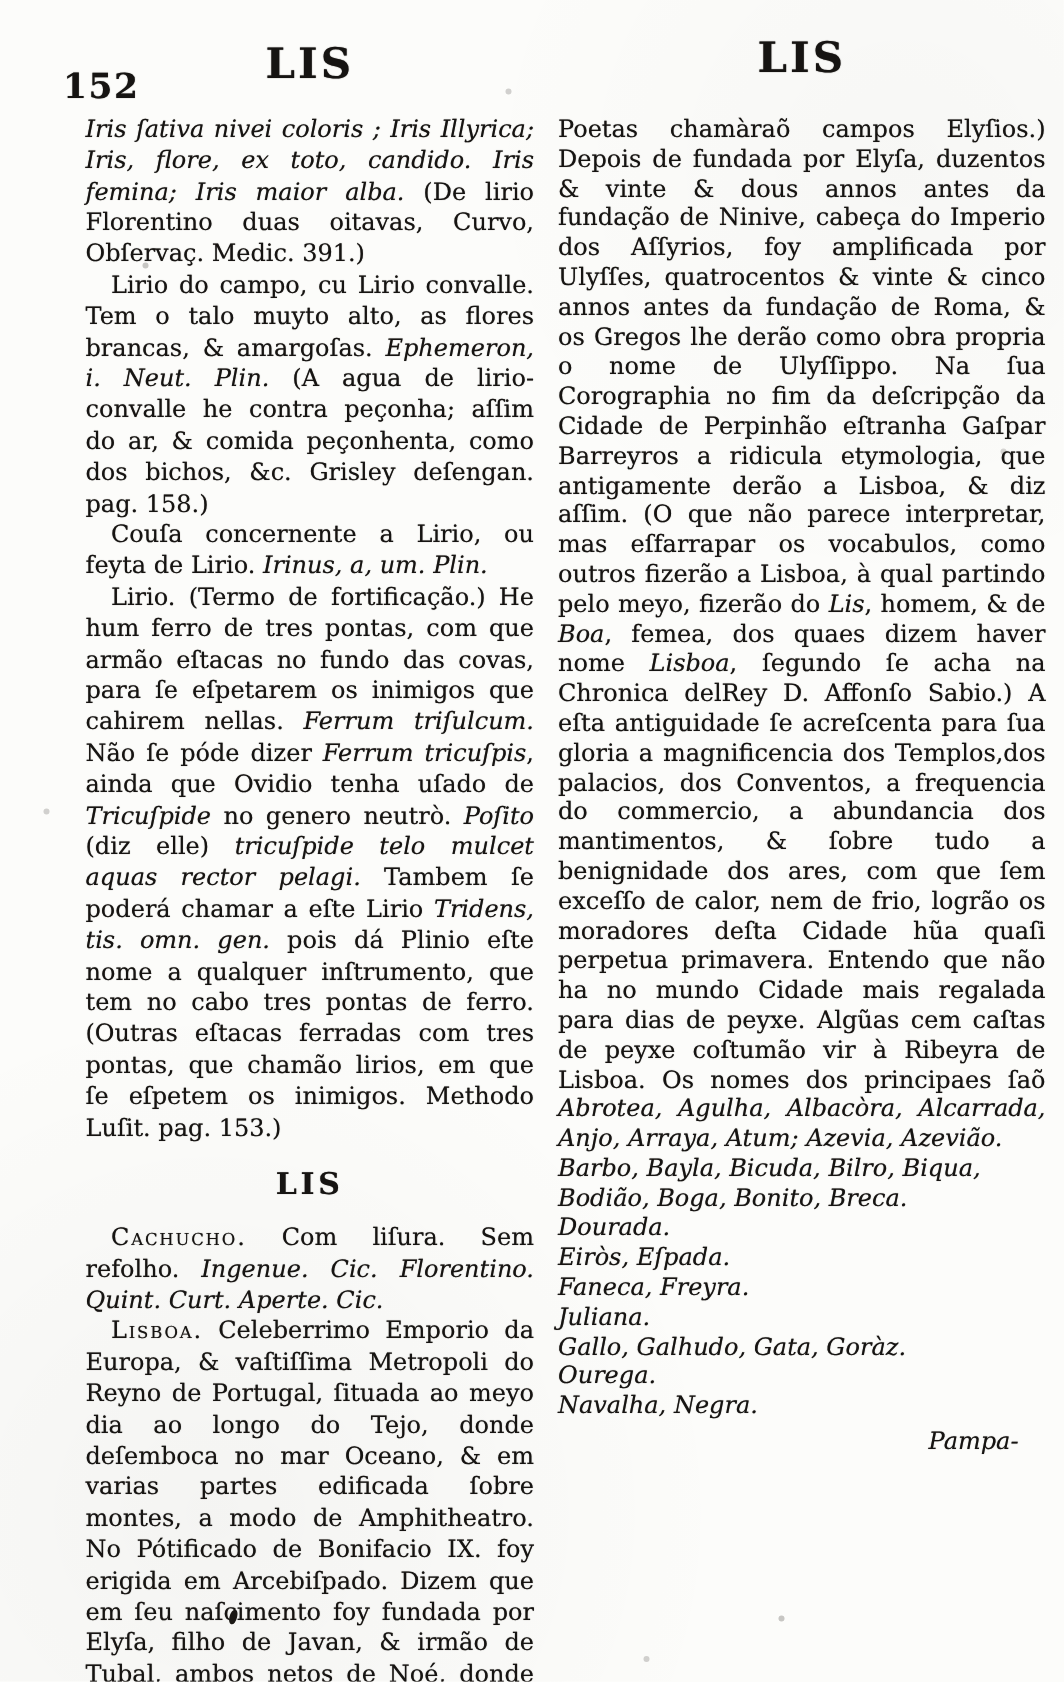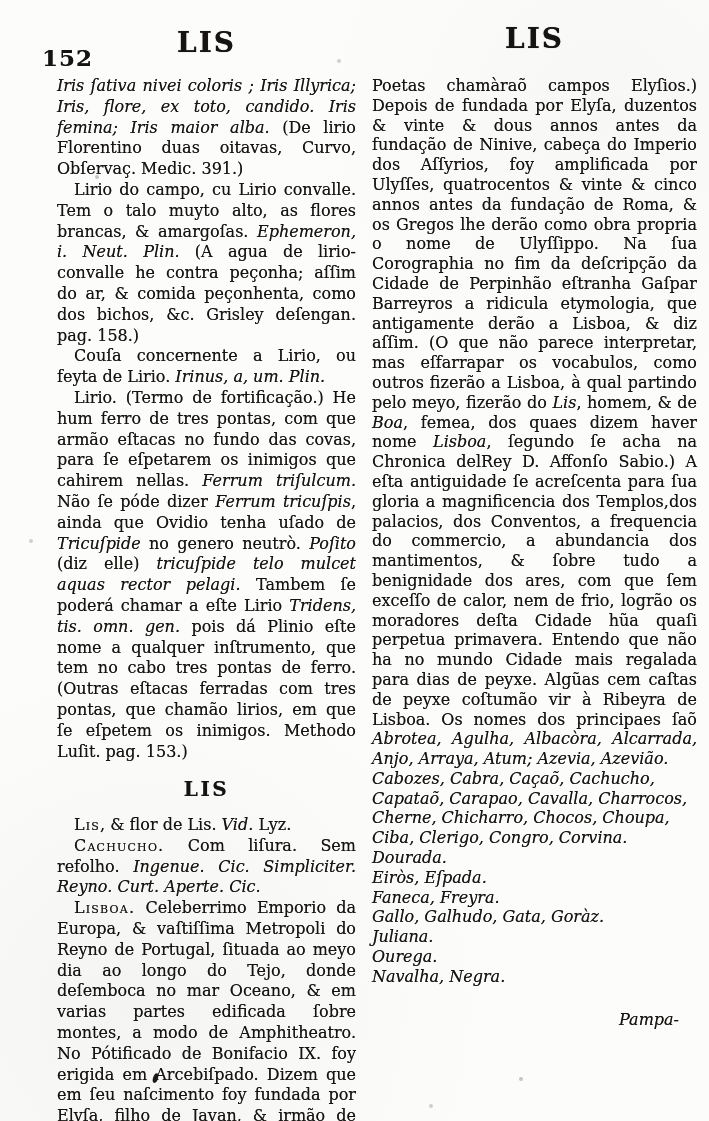--- a/index.html
+++ b/index.html
@@ -54,21 +54,21 @@
     text-align:center;
     font-weight:bold;
     font-size:20px;
     letter-spacing:2.5px;
     margin:17px 0 15px 0;
     font-style:normal;
   }
   .catchword{
     text-align:right;
     font-style:italic;
-    margin-top:23px;
+    margin-top:4px;
     padding-right:18px;
     font-size:16px;
   }
   .ink-mark{
     position:absolute;left:153px;top:1073px;
     width:5px;height:10px;
     background:#1b1815;
     border-radius:60% 40% 55% 45%;
     transform:rotate(12deg);
   }
@@ -94,34 +94,33 @@
 
   <div class="running-head left">LIS</div>
   <div class="running-head right">LIS</div>
 
   <div class="column left">
       <p class="para"><span class="it">Iris ſativa nivei coloris ; Iris Illyrica; Iris, flore, ex toto, candido. Iris femina; Iris maior alba.</span><span> (De lirio Florentino duas oitavas, Curvo, Obſervaç. Medic. 391.)</span></p>
       <p class="para ind"><span>Lirio do campo, cu Lirio convalle. Tem o talo muyto alto, as flores brancas, &amp; amargoſas. </span><span class="it">Ephemeron, i. Neut. Plin.</span><span> (A agua de lirio-convalle he contra peçonha; aſſim do ar, &amp; comida peçonhenta, como dos bichos, &amp;c. Grisley deſengan. pag. 158.)</span></p>
       <p class="para ind"><span>Couſa concernente a Lirio, ou feyta de Lirio. </span><span class="it">Irinus, a, um. Plin.</span></p>
       <p class="para ind"><span>Lirio. (Termo de fortificação.) He hum ferro de tres pontas, com que armão eſtacas no fundo das covas, para ſe eſpetarem os inimigos que cahirem nellas. </span><span class="it">Ferrum triſulcum.</span><span> Não ſe póde dizer </span><span class="it">Ferrum tricuſpis</span><span>, ainda que Ovidio tenha uſado de </span><span class="it">Tricuſpide</span><span> no genero neutrò. </span><span class="it">Poſito</span><span> (diz elle) </span><span class="it">tricuſpide telo mulcet aquas rector pelagi.</span><span> Tambem ſe poderá chamar a eſte Lirio </span><span class="it">Tridens, tis. omn. gen.</span><span> pois dá Plinio eſte nome a qualquer inſtrumento, que tem no cabo tres pontas de ferro. (Outras eſtacas ferradas com tres pontas, que chamão lirios, em que ſe eſpetem os inimigos. Methodo Luſit. pag. 153.)</span></p>
       <div class="sec-head">LIS</div>
-      <p class="para ind"><span class="sc">Lis</span><span>, &amp; flor de Lis. </span><span class="it">Vid.</span><span> Lyz.</span></p>
-      <p class="para ind"><span class="sc">Cachucho.</span><span> Com liſura. Sem refolho. </span><span class="it">Ingenue. Cic. Simpliciter. Reyno. Curt. Aperte. Cic.</span></p>
+      <p class="para ind"><span class="sc">Cachucho.</span><span> Com liſura. Sem refolho. </span><span class="it">Ingenue. Cic. Florentino. Quint. Curt. Aperte. Cic.</span></p>
       <p class="para ind"><span class="sc">Lisboa.</span><span> Celeberrimo Emporio da Europa, &amp; vaſtiſſima Metropoli do Reyno de Portugal, ſituada ao meyo dia ao longo do Tejo, donde deſemboca no mar Oceano, &amp; em varias partes edificada ſobre montes, a modo de Amphitheatro. No Pótificado de Bonifacio IX. foy erigida em Arcebiſpado. Dizem que em ſeu naſcimento foy fundada por Elyſa, filho de Javan, &amp; irmão de Tubal, ambos netos de Noé, donde começou a ſer conhecida pelo nome de Elyſea; (ſe porèm (como alguns imaginàrão) não foy chamada Elyſia, por ſerem os campos de Lisboa, os que antigamente os</span></p>
     </div>
 
   <div class="column right">
     <div>
         <p class="para"><span>Poetas chamàraõ campos Elyſios.) Depois de fundada por Elyſa, duzentos &amp; vinte &amp; dous annos antes da fundação de Ninive, cabeça do Imperio dos Aſſyrios, foy amplificada por Ulyſſes, quatrocentos &amp; vinte &amp; cinco annos antes da fundação de Roma, &amp; os Gregos lhe derão como obra propria o nome de Ulyſſippo. Na ſua Corographia no fim da deſcripção da Cidade de Perpinhão eſtranha Gaſpar Barreyros a ridicula etymologia, que antigamente derão a Lisboa, &amp; diz aſſim. (O que não parece interpretar, mas eſfarrapar os vocabulos, como outros fizerão a Lisboa, à qual partindo pelo meyo, fizerão do </span><span class="it">Lis</span><span>, homem, &amp; de </span><span class="it">Boa</span><span>, femea, dos quaes dizem haver nome </span><span class="it">Lisboa</span><span>, ſegundo ſe acha na Chronica delRey D. Affonſo Sabio.) A eſta antiguidade ſe acreſcenta para ſua gloria a magnificencia dos Templos,dos palacios, dos Conventos, a frequencia do commercio, a abundancia dos mantimentos, &amp; ſobre tudo a benignidade dos ares, com que ſem exceſſo de calor, nem de frio, logrão os moradores deſta Cidade hũa quaſi perpetua primavera. Entendo que não ha no mundo Cidade mais regalada para dias de peyxe. Algũas cem caſtas de peyxe coſtumão vir à Ribeyra de Lisboa. Os nomes dos principaes ſaõ </span><span class="it">Abrotea, Agulha, Albacòra, Alcarrada, Anjo, Arraya, Atum; Azevia, Azevião.</span></p>
-        <p class="para fish"><span class="it">Cabozes, Cabra, Caçaõ, Cachucho, Capataõ, Carapao, Cavalla, Charrocos, Cherne, Chicharro, Chocos, Choupa, Ciba, Clerigo, Congro, Corvina.</span></p>
+        <p class="para fish"><span class="it">Barbo, Bayla, Bicuda, Bilro, Biqua, Bodião, Boga, Bonito, Breca.</span></p>
         <p class="para fish"><span class="it">Dourada.</span></p>
         <p class="para fish"><span class="it">Eiròs, Eſpada.</span></p>
         <p class="para fish"><span class="it">Faneca, Freyra.</span></p>
+        <p class="para fish"><span class="it">Juliana.</span></p>
         <p class="para fish"><span class="it">Gallo, Galhudo, Gata, Goràz.</span></p>
-        <p class="para fish"><span class="it">Juliana.</span></p>
         <p class="para fish"><span class="it">Ourega.</span></p>
         <p class="para fish"><span class="it">Navalha, Negra.</span></p>
       </div>
     <div class="catchword">Pampa-</div>
   </div>
 
   <div class="ink-mark"></div>
   <div class="speckles"></div>
 
 </div>

